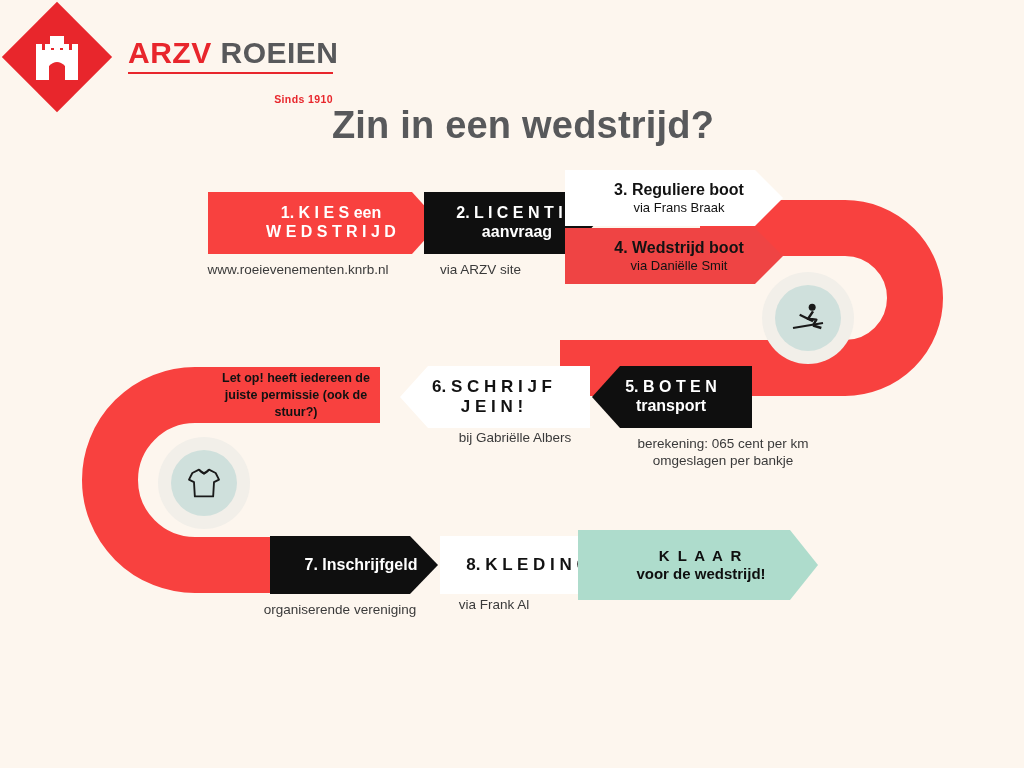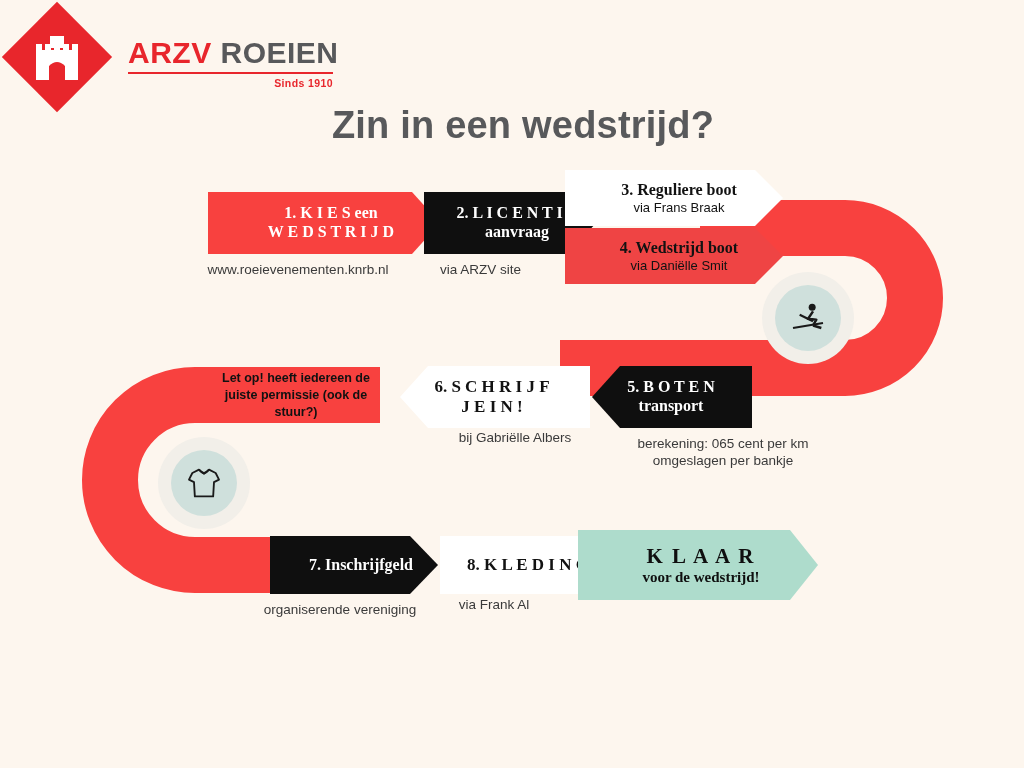--- a/index.html
+++ b/index.html
@@ -54,21 +54,21 @@
   }
   #logo-wordmark .arzv { color: #e8262c; }
   #logo-wordmark .roeien { color: #58595b; }
   #logo-rule {
     margin-top: 4px;
     width: 205px;
     height: 2px;
     background: #e8262c;
   }
   #logo-since {
-    margin-top: 3px;
+    margin-top: 19px;
     text-align: right;
     width: 205px;
     font-size: 10.5px;
     font-weight: bold;
     color: #e8262c;
     letter-spacing: .4px;
   }
 
   
   #page-title {
@@ -108,21 +108,21 @@
   }
   .arrow-left {
     clip-path: polygon(28px 0, 100% 0, 100% 100%, 28px 100%, 0 50%);
   }
   .arrow.red   { background: #f8413f; color: #ffffff; }
   .arrow.black { background: #0f0f0f; color: #ffffff; }
   .arrow.white { background: #ffffff; color: #121212; }
   .arrow.grey  { background: #ef4444; color: #121212; }
   .arrow.mint  { background: #aedccc; color: #0f0f0f; }
 
-  .a-line1 { font-weight: bold; line-height: 1.18; font-family: Liberation Serif, serif; }
+  .a-line1 { font-weight: bold; line-height: 1.18; }
   .a-line2 { line-height: 1.2; }
 
   
   .caption {
     position: absolute;
     text-align: center;
     color: #3a3a3a;
     font-size: 13.5px;
     line-height: 1.25;
   }
@@ -232,15 +232,15 @@
   <div class="a-line1">7. Inschrijfgeld</div>
 </div>
 <div class="caption" style="left:250px; top:602px; width:180px;">organiserende vereniging</div>
 
 <div class="arrow arrow-right white" style="left:440px; top:536px; width:166px; height:58px; padding-left:10px; font-size:17px;">
   <div class="a-line1">8. K L E D I N G</div>
 </div>
 <div class="caption" style="left:404px; top:597px; width:180px;">via Frank Al</div>
 
 <div class="arrow arrow-right mint" style="left:578px; top:530px; width:240px; height:70px; padding-left:6px;">
-  <div class="a-line1" style="font-size:21px; letter-spacing:2px;">K L A A R</div>
+  <div class="a-line1" style="font-size:15px; letter-spacing:2px;">K L A A R</div>
   <div class="a-line1" style="font-size:15px;">voor de wedstrijd!</div>
 </div>
 
 </body></html>

